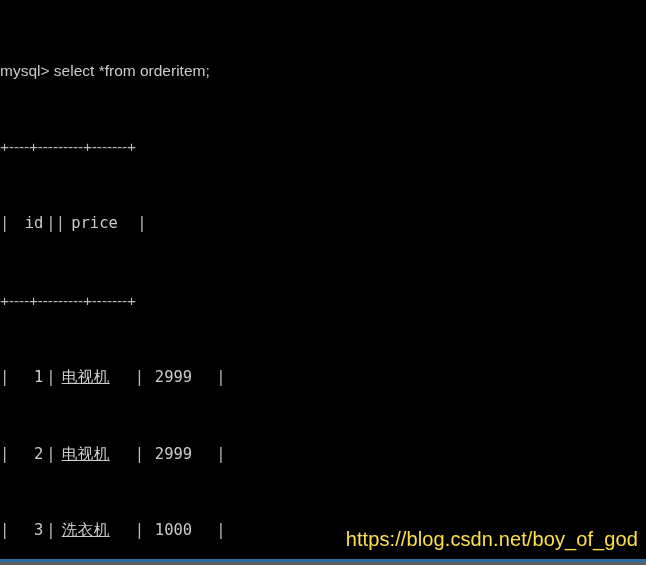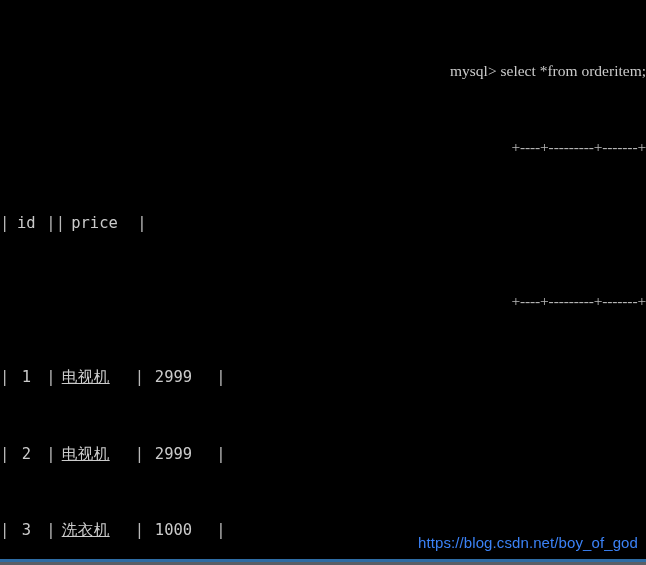--- a/index.html
+++ b/index.html
@@ -32,62 +32,61 @@
     letter-spacing: 0px;
     color: #cbcbcb;
     white-space: pre;
     padding-left: 0px;
   }
 
   .line {
     white-space: pre;
     height: 19.2px;
     line-height: 19.2px;
-    font-family: Liberation Serif, serif;
+    font-family: Liberation Sans, sans-serif;
     font-size: 15.5px;
     color: #cbcbcb;
-    text-align: right;
   }
 
   .line.rule {
     color: #b9b9b9;
     letter-spacing: -0.15px;
   }
 
   
   .trow {
     height: 19.2px;
     line-height: 19.2px;
     display: flex;
     font-size: 15.5px;
     color: #cbcbcb;
     font-family: "DejaVu Sans Mono", "Liberation Mono", monospace;
     white-space: pre;
   }
   .bar { color: #b9b9b9; }
 
   
-  .t1-c1 { width: 37px; text-align: center; padding-right: 3px; }
+  .t1-c1 { width: 37px; text-align: right; padding-right: 3px; }
   .t1-c2 { width: 79px; text-align: left;  padding-left: 6px; }
   .t1-c3 { width: 63px; text-align: center; padding-right: 4px; }
 
   .cjk {
     font-family: "DejaVu Sans", "Liberation Sans", sans-serif;
     font-size: 15.5px;
     letter-spacing: 0.5px;
     text-decoration: underline;
   }
 
   #watermark {
     position: absolute;
     right: 8px;
     bottom: 14px;
     font-family: "Liberation Sans", "DejaVu Sans", sans-serif;
-    font-size: 15px;
-    color: #3b82f6;
+    font-size: 20px;
+    color: #fde047;
     letter-spacing: 0.1px;
     white-space: nowrap;
   }
 
   #bottom-accent {
     position: absolute;
     left: 0;
     right: 0;
     bottom: 3px;
     height: 3px;

